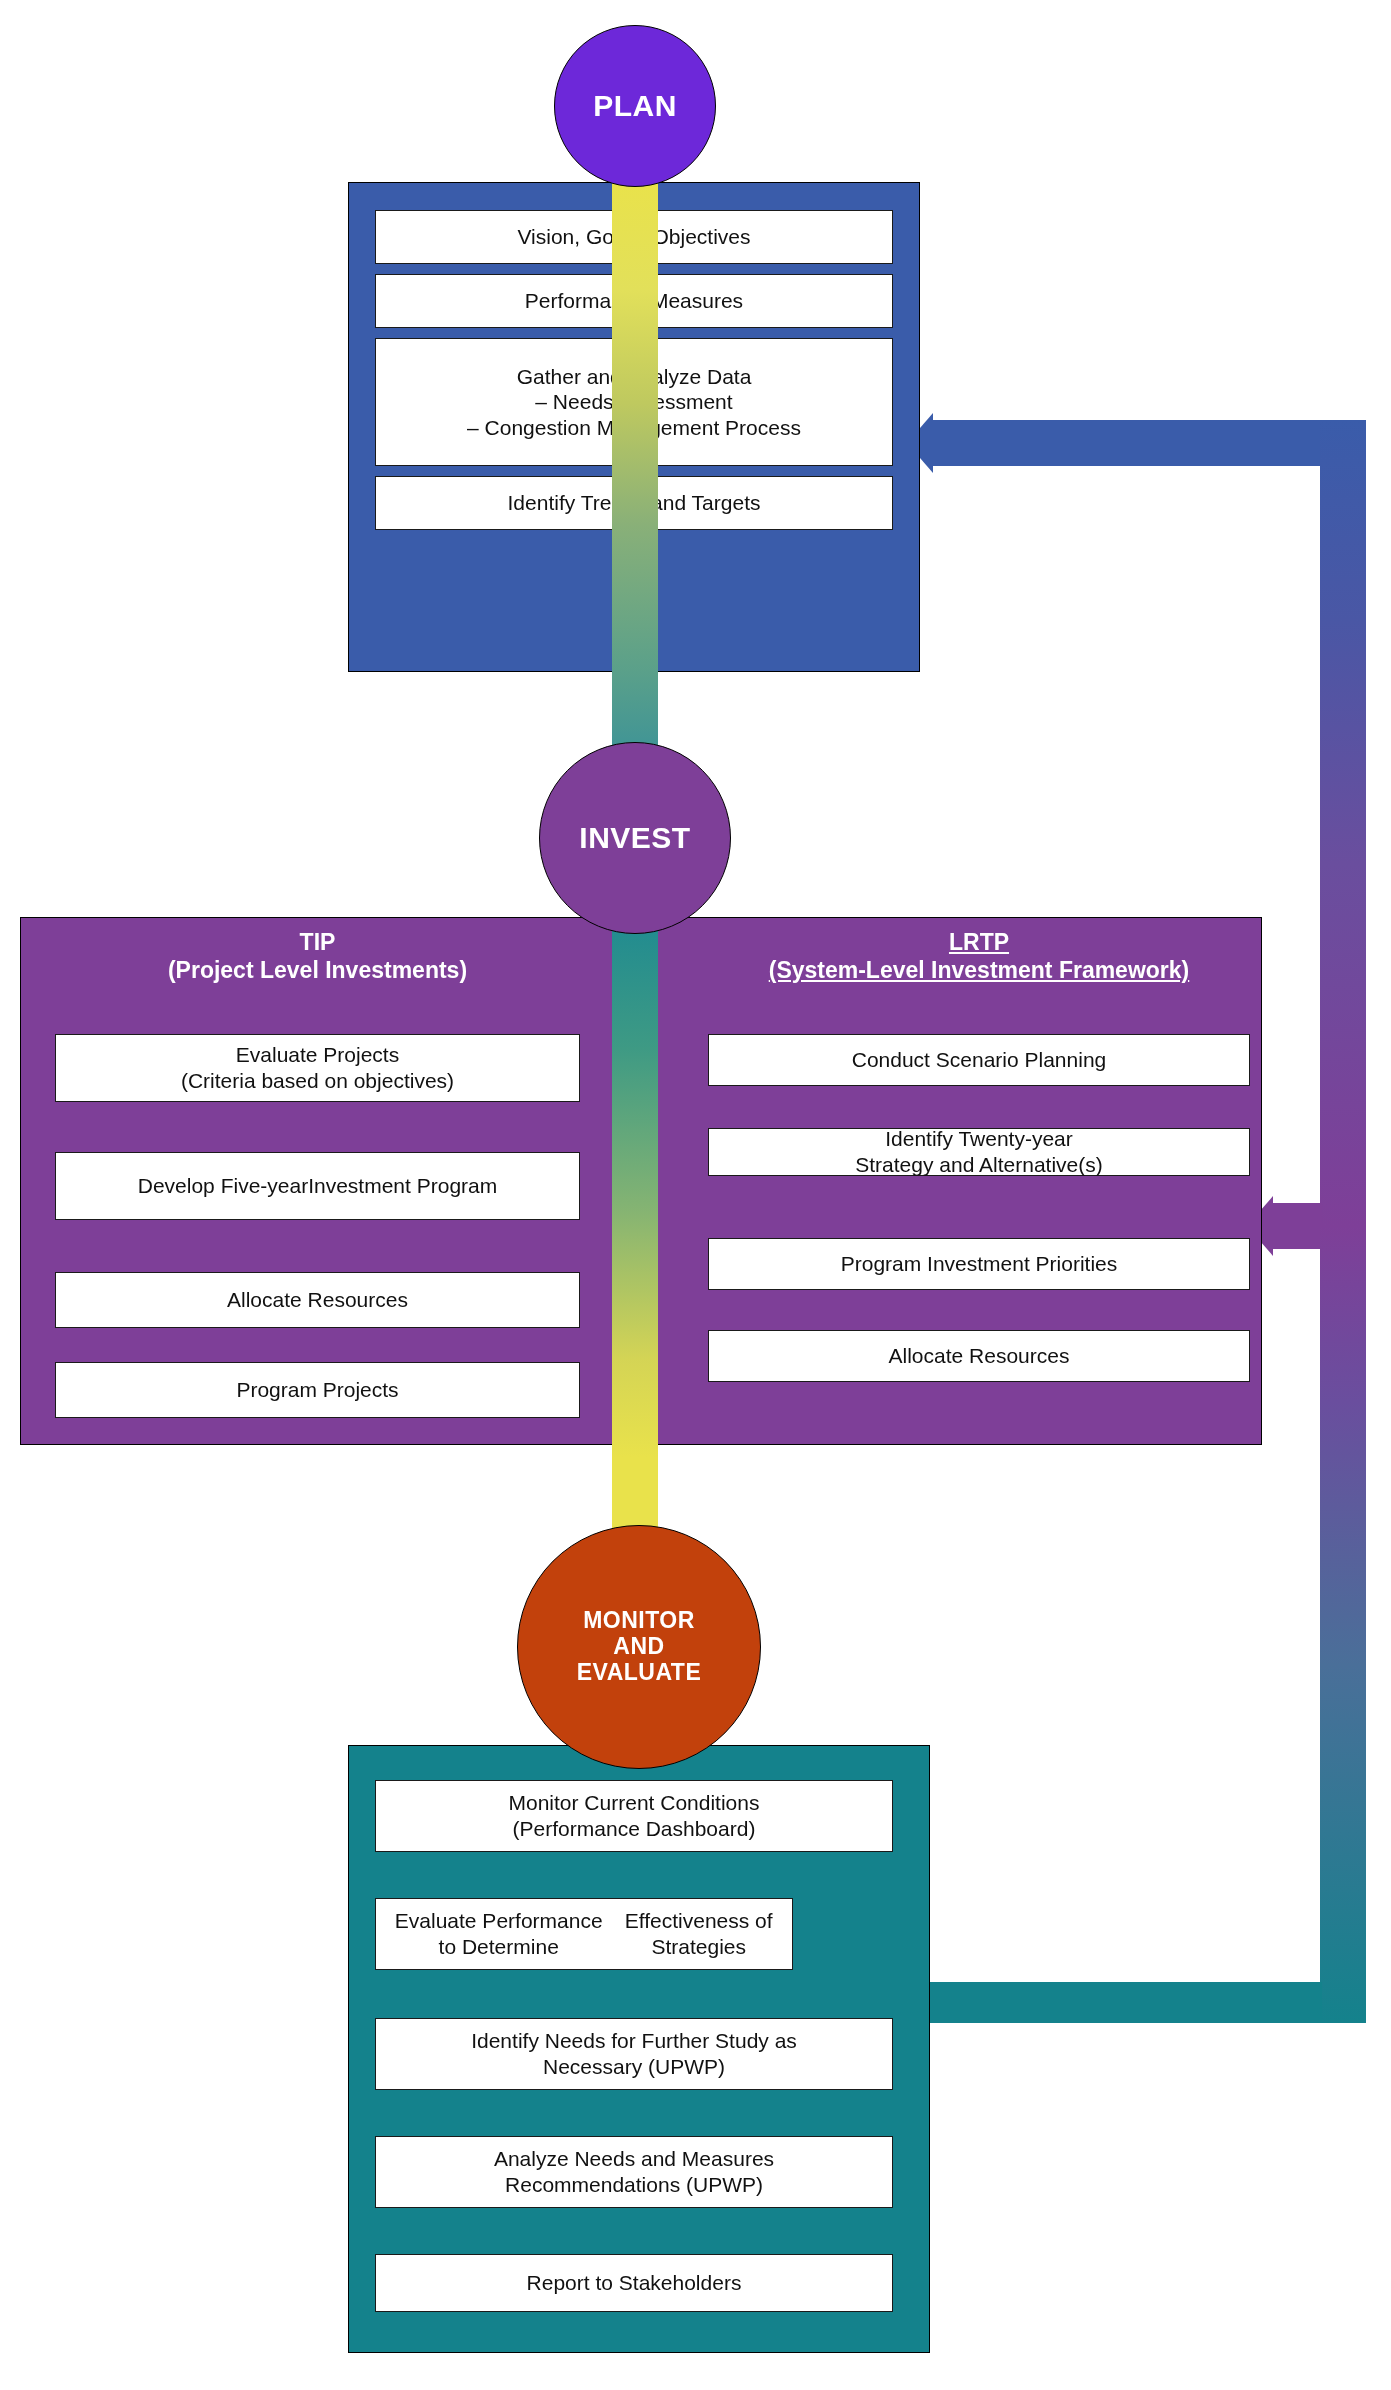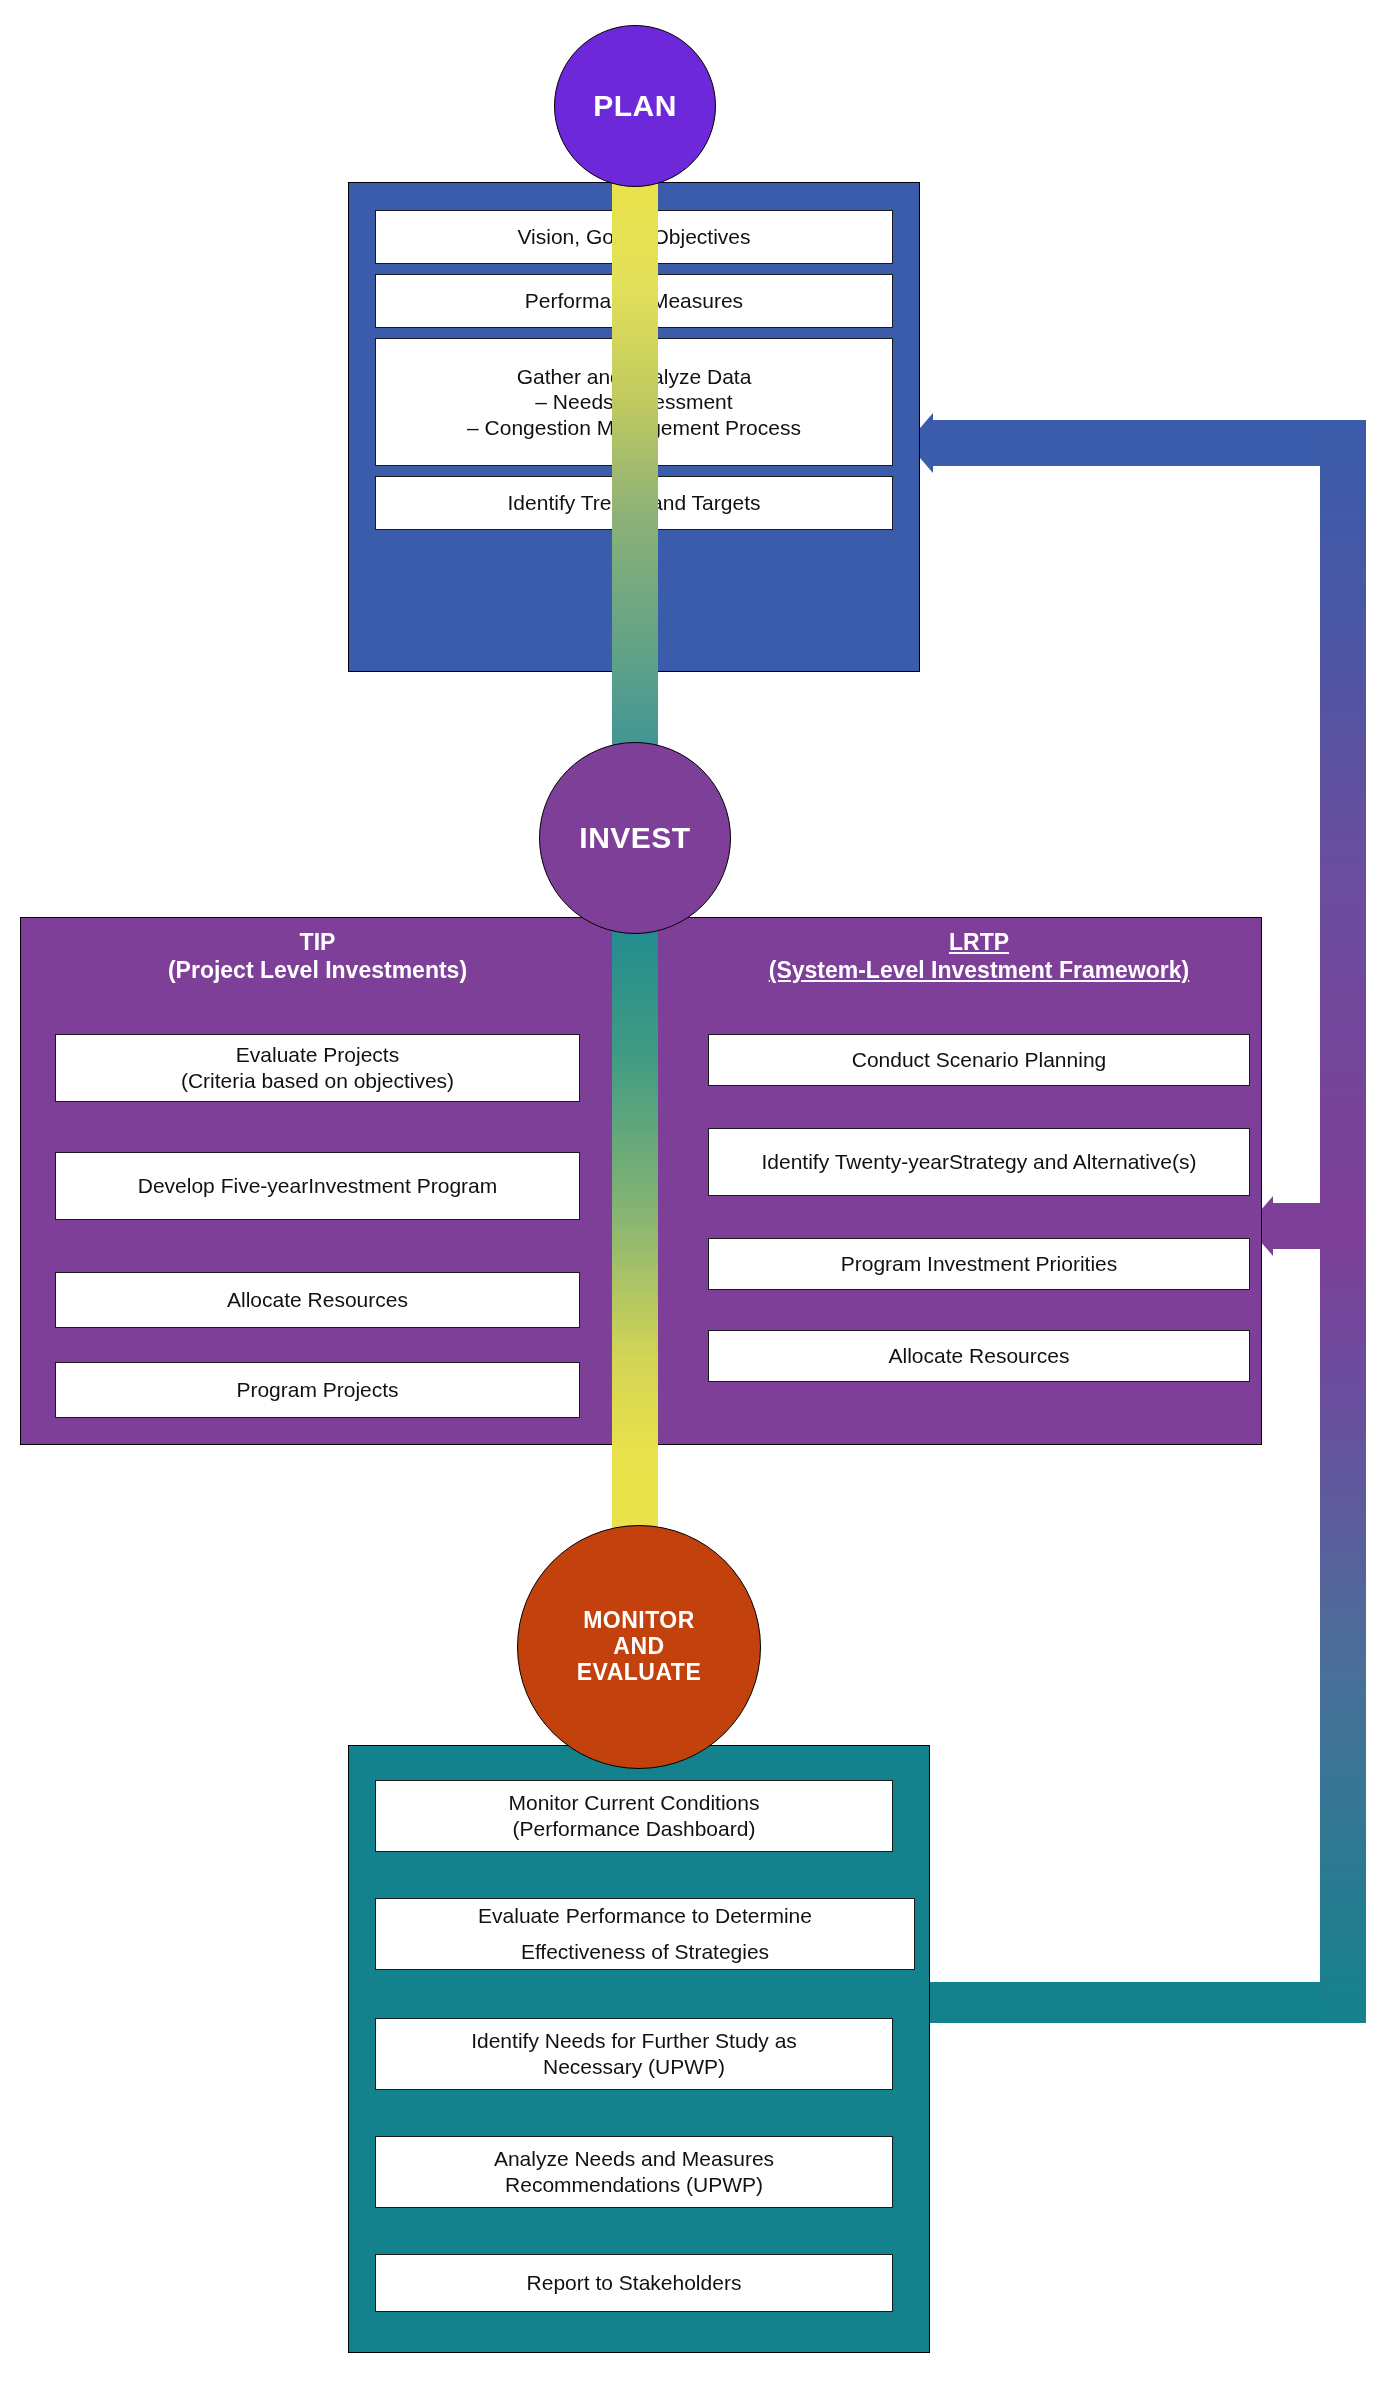--- a/index.html
+++ b/index.html
@@ -127,21 +127,21 @@
 
   <div class="grouphdr" style="left:708px;top:928px;width:542px;text-decoration:underline;">
     <div>LRTP</div>
     <div>(System-Level Investment Framework)</div>
   </div>
 
   <div class="whitebox" style="left:708px;top:1034px;width:542px;height:52px;">
     <span>Conduct Scenario Planning</span>
   </div>
 
-  <div class="whitebox" style="left:708px;top:1128px;width:542px;height:68px;">
+  <div class="whitebox" style="left:708px;top:1128px;width:542px;height:48px;flex-direction:column;">
     <span>Identify Twenty-year</span>
     <span>Strategy and Alternative(s)</span>
   </div>
 
   <div class="whitebox" style="left:708px;top:1238px;width:542px;height:52px;">
     <span>Program Investment Priorities</span>
   </div>
 
   <div class="whitebox" style="left:708px;top:1330px;width:542px;height:52px;">
     <span>Allocate Resources</span>
@@ -151,21 +151,21 @@
     <span>INVEST</span>
   </div>
 
   <div class="band" id="monitor-band"></div>
 
   <div class="whitebox" style="left:375px;top:1780px;width:518px;height:72px;flex-direction:column;">
     <span>Monitor Current Conditions</span>
     <span>(Performance Dashboard)</span>
   </div>
 
-  <div class="whitebox" style="left:375px;top:1898px;width:540px;height:72px;flex-direction:column;justify-content:space-between;">
+  <div class="whitebox" style="left:375px;top:1898px;width:418px;height:72px;flex-direction:row;justify-content:space-between;">
     <span>Evaluate Performance to Determine</span>
     <span>Effectiveness of Strategies</span>
   </div>
 
   <div class="whitebox" style="left:375px;top:2018px;width:518px;height:72px;flex-direction:column;align-items:center;">
     <span>Identify Needs for Further Study as</span>
     <span>Necessary (UPWP)</span>
   </div>
 
   <div class="whitebox" style="left:375px;top:2136px;width:518px;height:72px;flex-direction:column;">

